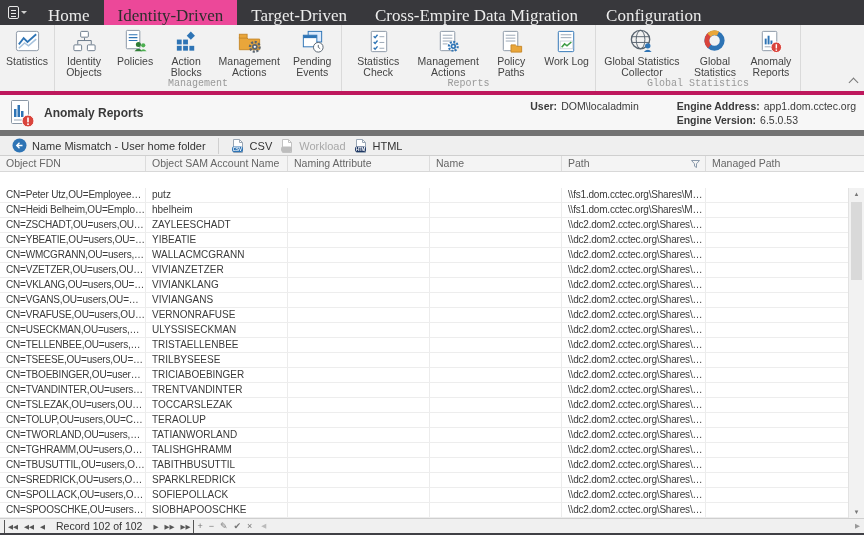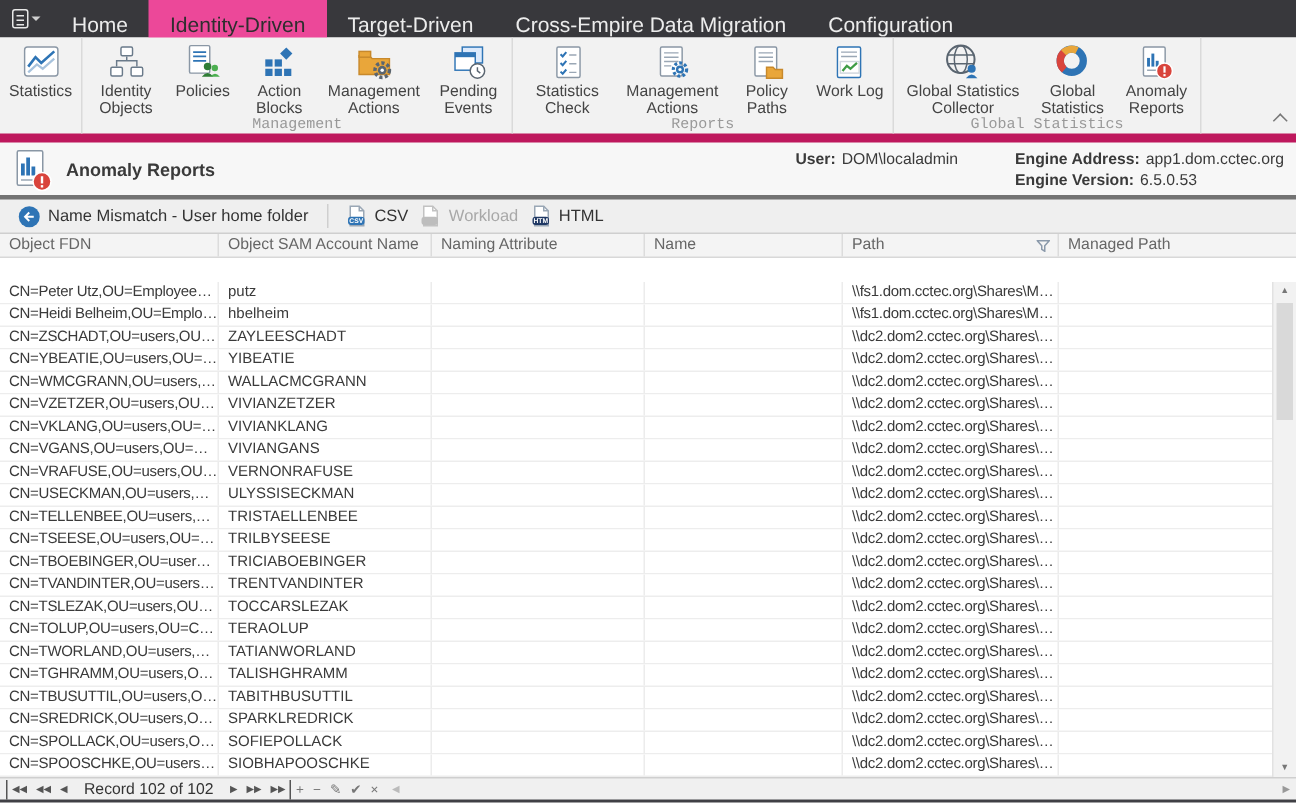--- a/index.html
+++ b/index.html
@@ -5,46 +5,46 @@
   * { margin:0; padding:0; box-sizing:border-box; }
   body { width:864px; height:535px; overflow:hidden; font-family:"Liberation Sans", sans-serif; background:#fff; }
   .app { width:864px; height:535px; position:relative; display:flex; flex-direction:column; background:#fff; }
 
   
   .tabbar { height:25px; background:#38383c; display:flex; align-items:stretch; flex:0 0 25px; }
   .appmenu { width:34px; display:flex; align-items:center; justify-content:center; gap:2px; cursor:pointer; }
   .appmenu .doc { width:11px; height:13px; border:1px solid #e8e8e8; border-radius:2px; position:relative; }
   .appmenu .doc:before { content:""; position:absolute; left:2px; right:2px; top:3px; height:1px; background:#e8e8e8; box-shadow:0 3px 0 #e8e8e8, 0 6px 0 #e8e8e8; }
   .appmenu .caret { width:0; height:0; border-left:3px solid transparent; border-right:3px solid transparent; border-top:3px solid #cfcfcf; }
-  .tab { padding:16px 14px; display:flex; align-items:center; font-size:14px; color:#ececec; cursor:pointer; }
+  .tab { padding:16px 14px; display:flex; align-items:center; font-size:17px; color:#ececec; cursor:pointer;font-family:Liberation Serif, serif; }
   .tab.active { background:#ec4899; color:#2e2e2e;text-align:right; }
 
   
-  .ribbon { height:70px; flex:0 0 70px; background:#f2f2f2; border-bottom:6px solid #be185d; display:flex; position:relative; }
+  .ribbon { height:70px; flex:0 0 70px; background:#f2f2f2; border-bottom:4px solid #be185d; display:flex; position:relative; }
   .rgroup { display:flex; flex-direction:column; border-right:1px solid #dadada; padding:0 1px; }
   .rbtns { display:flex; flex:1; align-items:flex-start; }
   .rbtn { display:flex; flex-direction:column; align-items:center; padding:3px 5px 0 5px; cursor:pointer; }
   .rbtn .lbl { font-size:10.5px; line-height:11px; color:#444; text-align:center; margin-top:1px; }
   .rbtn.n { max-width:56px; }
   .rbtn.m { max-width:70px; }
   .rbtn.w { max-width:90px; }
   .glabel { height:13px; font-size:10px; color:#999; text-align:center; line-height:12px;font-family:Liberation Mono, monospace; }
   .ribbon-collapse { position:absolute; right:7px; bottom:5px; width:7px; height:7px; border-top:1.5px solid #777; border-left:1.5px solid #777; transform:rotate(45deg); cursor:pointer; }
 
   
   .pheader { height:35px; flex:0 0 35px; background:#f7f7f7; display:flex; align-items:center; padding:0 8px; }
   .ptitle { font-size:12px; font-weight:bold; color:#3a3a3a; margin-left:8px; flex:1; }
   .hinfo { display:flex; flex-direction:column; align-items:flex-end; font-size:10.5px; color:#3a3a3a; }
   .hinfo .row1 { display:flex; gap:38px; }
   .hinfo .row2 { margin-top:2px; padding-right:58px;padding-left:12px; }
   .hinfo b { font-weight:bold; }
   .hinfo span.v { margin-left:4px; }
 
   
-  .toolbar { height:26px; flex:0 0 26px; background:#efefef; border-top:3px solid #737373; border-bottom:1px solid #cfcfcf; display:flex; align-items:center; padding:0 8px; font-size:11px; color:#333; }
+  .toolbar { height:26px; flex:0 0 26px; background:#efefef; border-top:6px solid #737373; border-bottom:1px solid #cfcfcf; display:flex; align-items:center; padding:0 8px; font-size:11px; color:#333; }
   .tbtn { display:flex; align-items:center; gap:5px; cursor:pointer; padding:0 4px; }
   .tsep { width:1px; height:16px; background:#cfcfcf; margin:0 8px; }
   .tbtn.disabled { color:#a8a8a8; cursor:default; }
 
   
   .grid { flex:1; display:flex; flex-direction:column; background:#fff;gap:16px; }
   .ghead { height:16px; flex:0 0 16px; display:grid; grid-template-columns:146px 142px 142px 132px 144px 1fr; background:#f4f4f4; border-bottom:1px solid #d8d8d8; }
   .ghead .hc { font-size:10.5px; color:#666; line-height:15px; padding-left:6px; border-right:1px solid #dcdcdc; white-space:nowrap; overflow:hidden; display:flex; align-items:center; cursor:pointer; }
   .ghead .hc:last-child { border-right:none; }
   .hc .htext { flex:1; overflow:hidden; text-overflow:ellipsis; }

